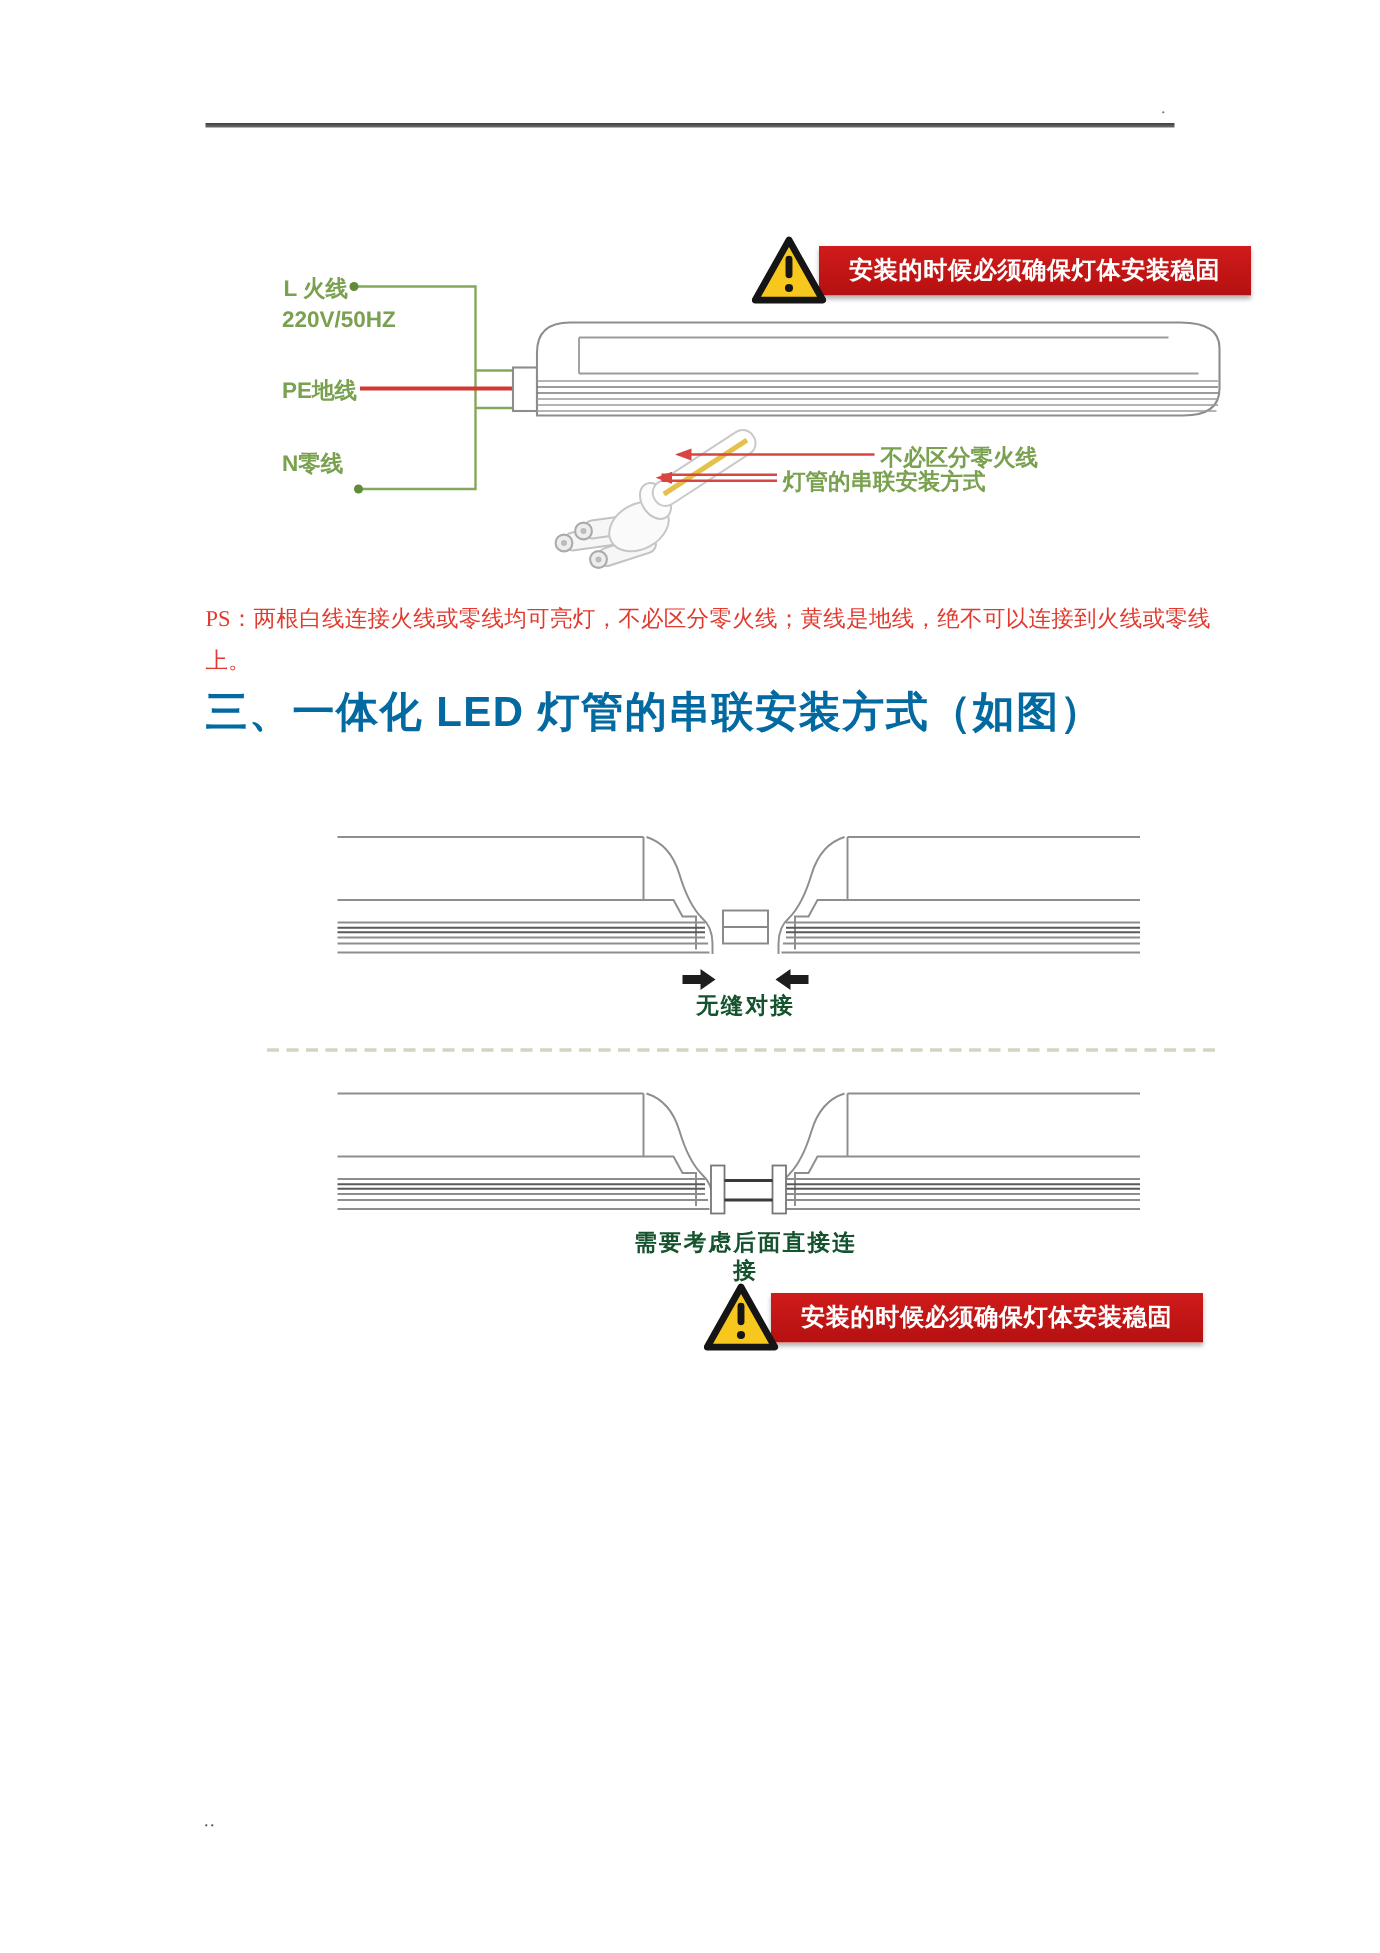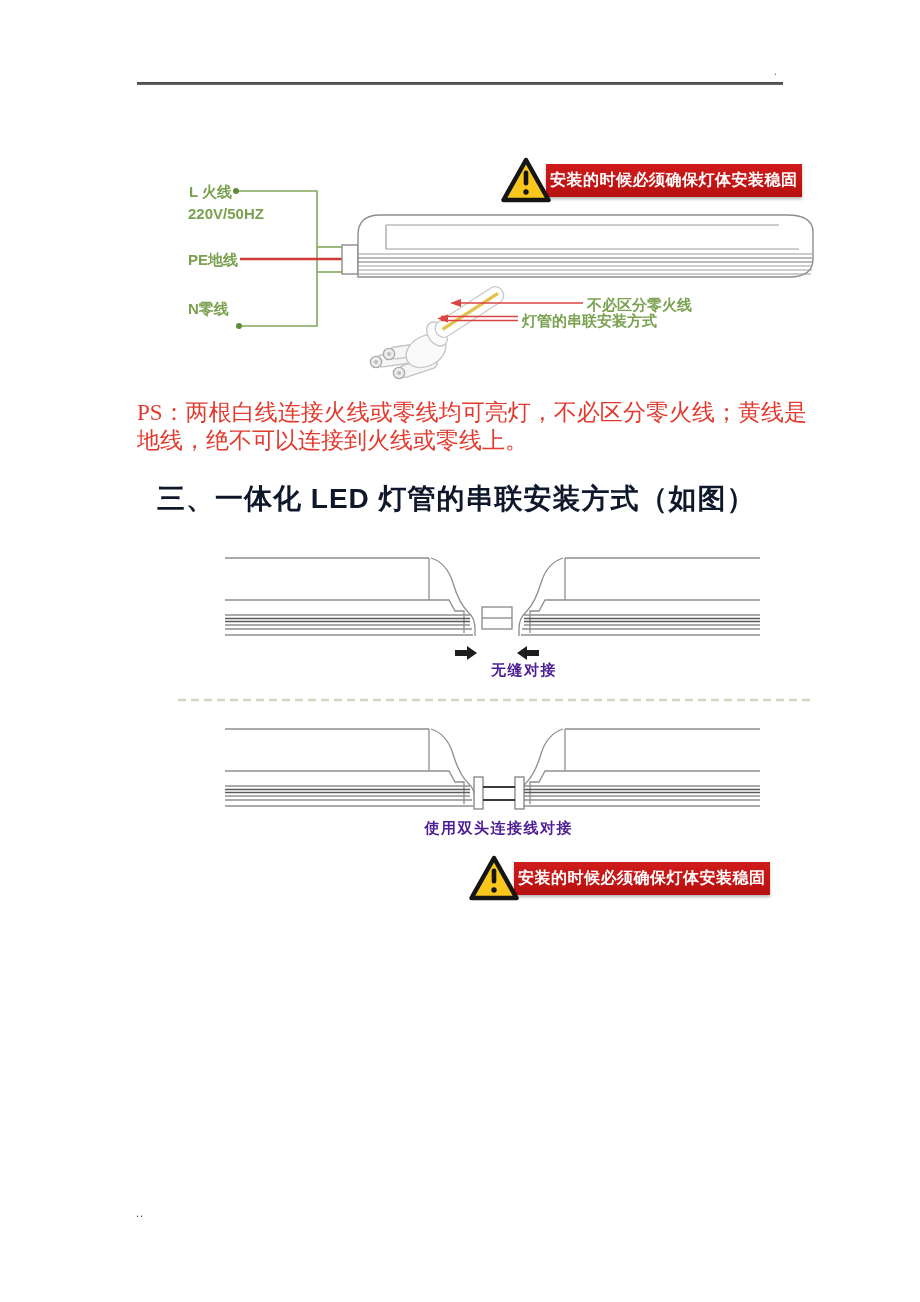--- a/index.html
+++ b/index.html
@@ -22,40 +22,40 @@
   svg.lineart{left:0;top:0;}
 
   .glabel{
     position:absolute;color:#79a14f;
     font:bold 15px "Liberation Sans",sans-serif;
     white-space:nowrap;
     text-align:right;
   }
   .note{
     position:absolute;color:#e23a2e;
-    font-size:23px;line-height:28px;
+    font-size:15px;line-height:28px;
     font-family:"Liberation Serif",serif;
     text-align:justify;
   }
   .heading{
-    position:absolute;left:137px;top:480px;
-    color:#0f172a;font:bold 28px "Liberation Sans",sans-serif;
-    letter-spacing:1px;white-space:nowrap;margin-left:20px;
+    position:absolute;left:137px;top:456px;
+    color:#0369a1;font:bold 28px "Liberation Sans",sans-serif;
+    letter-spacing:1px;white-space:nowrap;
   }
   .caption{
-    position:absolute;color:#4c1d95;
+    position:absolute;color:#14532d;
     font:bold 15px "Liberation Sans",sans-serif;
-    letter-spacing:1.5px;text-align:right;
+    letter-spacing:1.5px;text-align:center;
   }
   .banner{
     position:absolute;display:flex;align-items:center;
   }
   .banner svg.tri{flex:0 0 auto;display:block;z-index:1;}
   .banner-bar{
-    height:33px;margin-left:-5px;padding:0 4px;
+    height:33px;margin-left:-5px;padding:0 20px;
     display:flex;align-items:center;white-space:nowrap;
     background:linear-gradient(#d01b1b,#b51010);
     color:#fff;font:bold 16px "Liberation Sans",sans-serif;
     letter-spacing:0.5px;
     box-shadow:0 2px 3px rgba(0,0,0,.3);
   }
 </style>
 </head>
 <body>
 
@@ -183,21 +183,21 @@
       <circle cx="25" cy="35" r="2.7" fill="#151515"></circle>
     </svg>
     <div class="banner-bar">安装的时候必须确保灯体安装稳固</div>
   </div>
 
   <div class="note" style="left:137px;top:399px;width:670px">PS：两根白线连接火线或零线均可亮灯，不必区分零火线；黄线是地线，绝不可以连接到火线或零线上。</div>
 
   <div class="heading">三、一体化 LED 灯管的串联安装方式（如图）</div>
 
   <div class="caption" style="left:437px;top:661px;width:120px">无缝对接</div>
-  <div class="caption" style="left:421px;top:819px;width:152px">使用双头连接线对接</div>
+  <div class="caption" style="left:421px;top:819px;width:152px">需要考虑后面直接连接</div>
 
   <div class="banner" style="left:469px;top:854px">
     <svg class="tri" width="50" height="48" viewBox="0 0 50 46">
       <path d="M25,3 L47.5,43 H2.5 Z" fill="#f7c71e" stroke="#151515" stroke-width="4.5" stroke-linejoin="round"></path>
       <rect x="22.7" y="13.5" width="4.6" height="15" rx="2.3" fill="#151515"></rect>
       <circle cx="25" cy="35" r="2.7" fill="#151515"></circle>
     </svg>
     <div class="banner-bar">安装的时候必须确保灯体安装稳固</div>
   </div>
 

